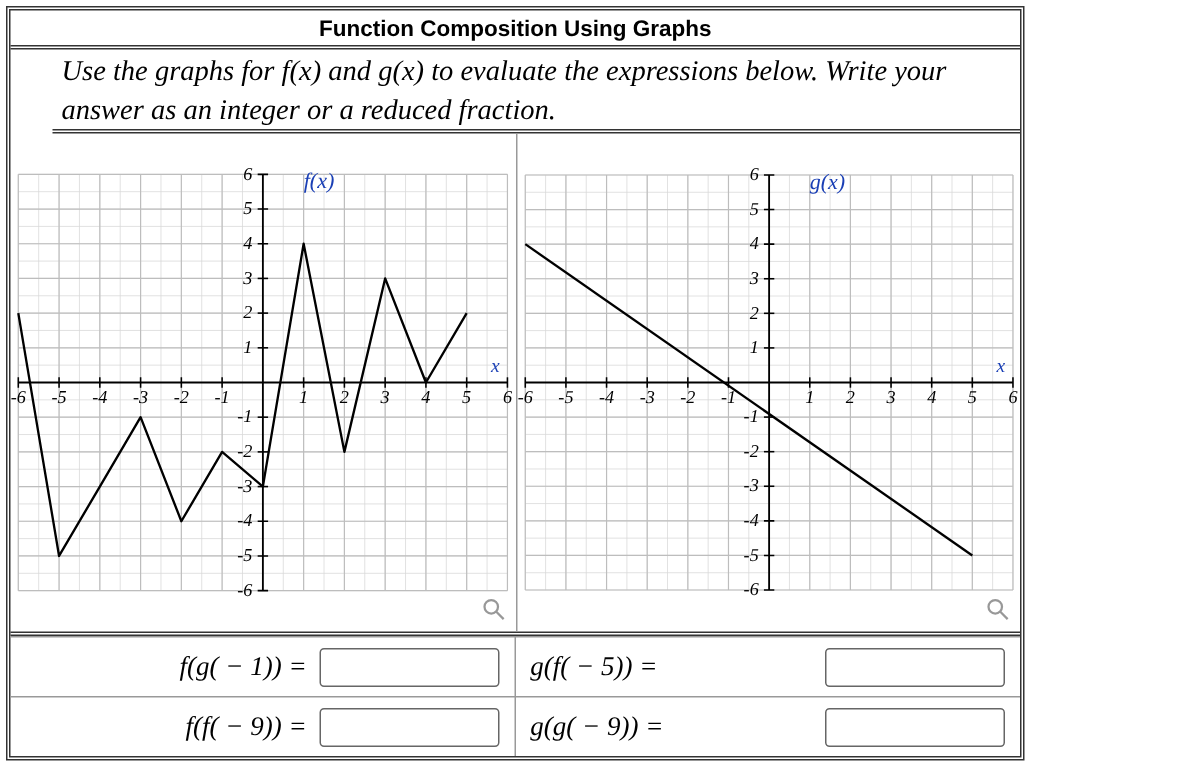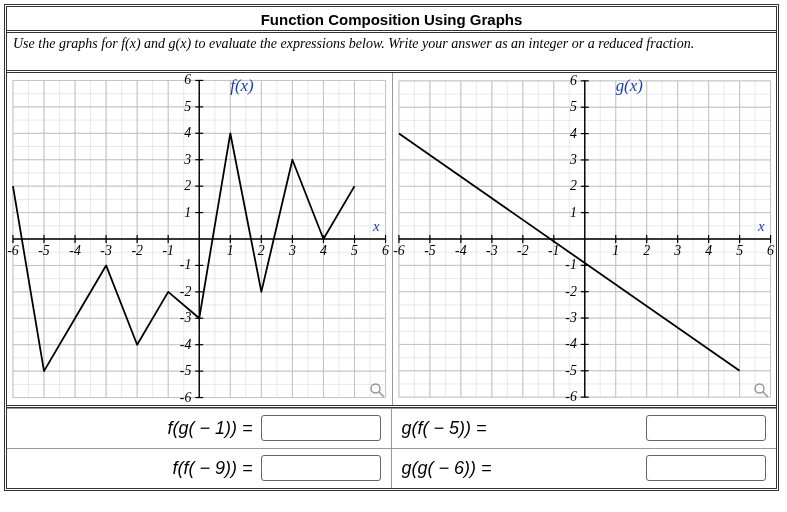--- a/index.html
+++ b/index.html
@@ -4,37 +4,38 @@
 <style>
   body {
     margin: 0;
     padding: 4px;
     font-family: Georgia, 'Times New Roman', serif;
     font-size: 14px;
     color: #000;
   }
   .outer {
     border: 3px double #333;
-    width: 775px;
+    width: 679px;
     box-sizing: border-box;
   }
   .title-row {
     text-align: center;
     font-weight: bold;
     font-family: Arial, Helvetica, sans-serif;
     font-size: 15px;
     padding: 4px 0 2px 0;
     border-bottom: 3px double #333;
   }
   .instr-row {
     font-style: italic;
-    padding: 2px 6px 16px 6px;
+    padding: 2px 6px 0 6px;
     border-bottom: 3px double #333;
-    font-size: 14px;
+    font-size: 19px;
     line-height: 1.35;
+    margin-left: 28px;
   }
   .fcall { font-style: italic; font-family: 'Times New Roman', serif; }
   .graphs-row {
     display: flex;
     border-bottom: 3px double #333;
   }
   .graph-cell {
     flex: 1 1 50%;
     position: relative;
     height: 332px;
@@ -58,21 +59,21 @@
     border-top: 1px solid #999;
     border-right: 1px solid #999;
     display:flex;
     align-items:center;
     justify-content:flex-end;
     gap:8px;
     height: 40px;
     box-sizing:border-box;
   }
   .ans-cell:nth-child(2), .ans-cell:nth-child(4){ border-right:none;justify-content:space-between;}
-  .ans-label { font-family:Liberation Sans, sans-serif; font-style: italic; font-size:18px; white-space:nowrap;}
+  .ans-label { font-family:Liberation Serif, serif; font-style: italic; font-size:18px; white-space:nowrap;}
   input.ans {
     width: 110px;
     height: 22px;
     border: 1px solid #666;
     border-radius: 3px;
     font-size: 14px;
     padding: 1px 4px;
   }
   .mag {
     position:absolute;
@@ -383,18 +384,18 @@
     </div>
     <div class="ans-cell">
       <span class="ans-label">g(f( − 5)) =</span>
       <input class="ans" type="text" style="">
     </div>
     <div class="ans-cell">
       <span class="ans-label">f(f( − 9)) =</span>
       <input class="ans" type="text" style="">
     </div>
     <div class="ans-cell">
-      <span class="ans-label">g(g( − 6)) =</span>
+      <span class="ans-label">g(g( − 9)) =</span>
       <input class="ans" type="text" style="">
     </div>
   </div>
 
 </div>
 
 </body></html>

